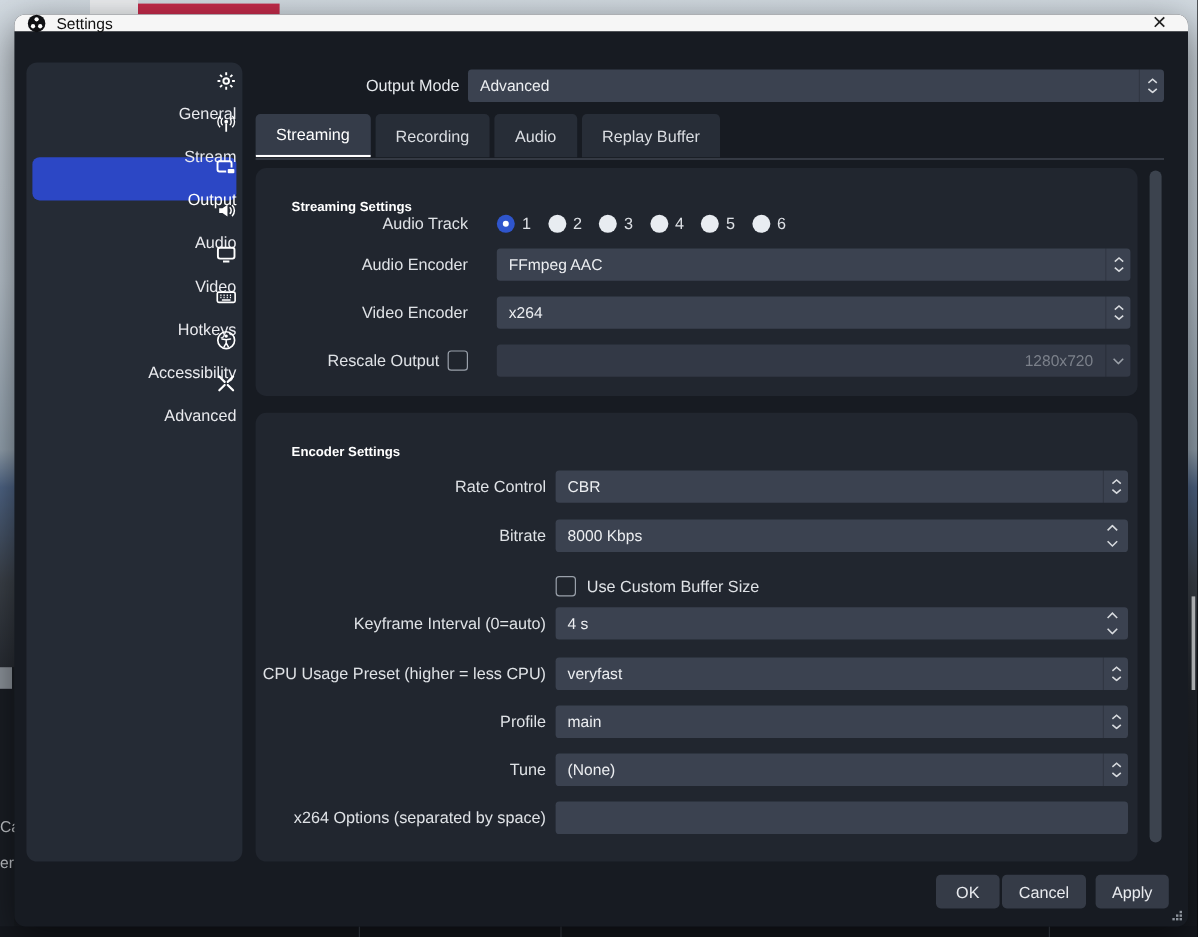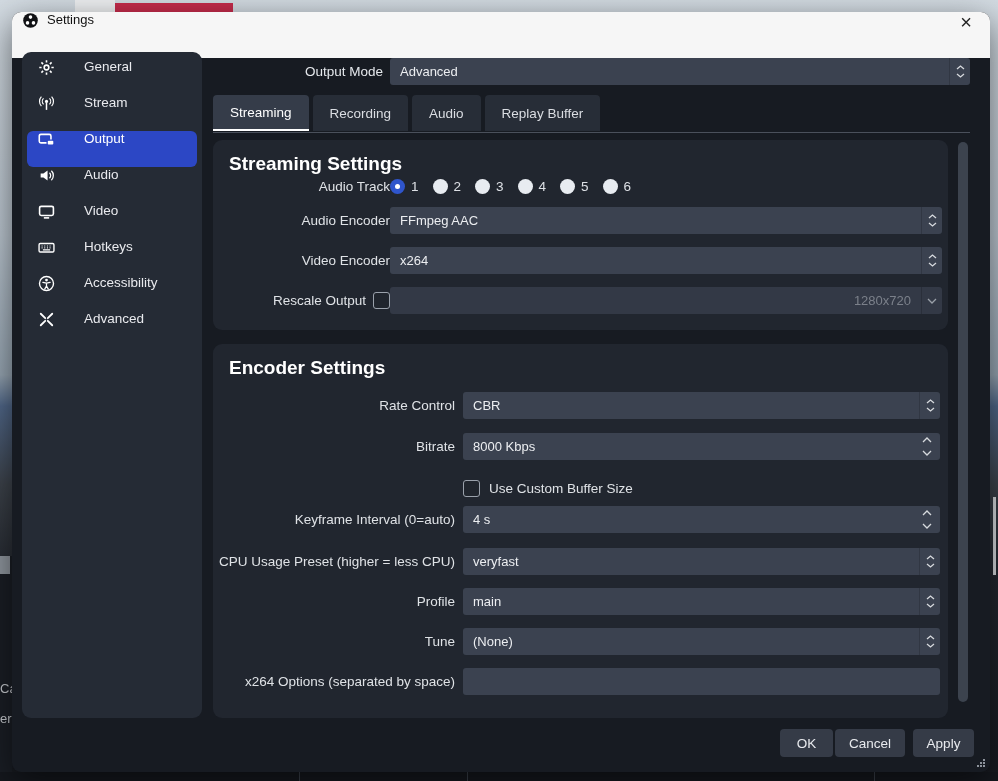--- a/index.html
+++ b/index.html
@@ -13,31 +13,31 @@
   .left-patch{position:absolute;left:0;top:556px;width:10px;height:18px;background:#8f969e;}
   .frag{position:absolute;left:0;color:#c9ccd1;font-size:13px;}
   .frag-a{top:681px}.frag-b{top:711px}
   .right-streak{position:absolute;right:2px;top:497px;width:3px;height:78px;background:#d8dbde;}
   .bottom-strip{position:absolute;left:0;top:772px;width:998px;height:9px;background:#15181e;}
   .bline{position:absolute;top:772px;width:1px;height:9px;background:#3a404a;}
 
   
   .dialog{position:absolute;left:12px;top:12px;width:978px;height:760px;background:#171b22;
     border-radius:9px;box-shadow:0 10px 34px rgba(0,0,0,.55);}
-  .titlebar{position:absolute;left:0;top:0;right:0;height:46px;background:#f6f6f6;
-    border-radius:9px 9px 0 0;display:flex;padding:0 10px;box-sizing:border-box;}
+  .titlebar{position:absolute;left:0;top:0;right:0;height:14px;background:#f6f6f6;
+    border-radius:9px 9px 0 0;display:flex;align-items:center;padding:0 10px;box-sizing:border-box;}
   .obs-logo{width:17px;height:17px;display:block;}
   .titlebar .title{margin-left:8px;font-size:13px;color:#111;}
   .titlebar .close{margin-left:auto;font-size:20px;line-height:1;color:#222;padding:0 8px;cursor:default;}
 
   
   .sidebar{position:absolute;left:10px;top:40px;width:180px;height:666px;background:#252b35;
     border-radius:9px;padding-top:7px;box-sizing:border-box;}
-  .side-item{display:flex;align-items:flex-start;gap:29px;height:36px;margin:0 5px;padding-left:11px;
-    border-radius:6px;color:#e9eaee;font-size:13.5px;}
+  .side-item{display:flex;align-items:flex-end;gap:11px;height:36px;margin:0 5px;padding-left:11px;
+    border-radius:6px;color:#e9eaee;font-size:13.5px;flex-direction:column;}
   .side-item.sel{background:#2c47c5;color:#fff;}
   .icn{width:17px;height:17px;flex:none;}
   .icn svg{width:17px;height:17px;display:block;}
 
   
   .outmode-label{position:absolute;left:181px;top:46px;width:190px;height:27px;line-height:27px;
     text-align:right;color:#e5e8ec;font-size:13.5px;}
   .combo{display:flex;align-items:center;background:#3b4250;border-radius:3px;box-sizing:border-box;height:27px;}
   .combo .cval{flex:1;padding:0 10px;font-size:13px;color:#eceef1;white-space:nowrap;overflow:hidden;}
   .combo .spin{width:20px;align-self:stretch;display:flex;flex-direction:column;align-items:center;
@@ -50,27 +50,27 @@
   .tabs{position:absolute;left:201px;top:83px;display:flex;gap:4px;height:36px;}
   .tab{display:flex;align-items:center;padding:0 17px;background:#272d37;color:#dadde2;
     font-size:13.5px;border-radius:4px 4px 0 0;box-sizing:border-box;}
   .tab.sel{background:#353c49;border-bottom:2px solid #fff;color:#fff;}
   .tabs-sep{position:absolute;left:201px;top:120px;width:757px;height:1px;background:#4a505b;}
 
   
   .panel{position:absolute;left:201px;width:735px;background:#21262f;border-radius:9px;}
   .p1{top:128px;height:190px;}
   .p2{top:332px;height:374px;}
-  .panel h3{position:absolute;left:12px;top:9px;margin:4px;font-size:19px;font-weight:bold;color:#fff;}
+  .panel h3{position:absolute;left:12px;top:9px;margin:18px;font-size:11px;font-weight:bold;color:#fff;}
   .row{position:absolute;display:flex;align-items:center;height:27px;}
   .p1 .row{left:0;right:6px;}
   .p2 .row{left:0;right:8px;}
   .lbl{flex:none;text-align:right;font-size:13.5px;color:#dfe2e6;white-space:nowrap;
     display:flex;align-items:center;justify-content:flex-end;gap:7px;}
-  .p1 .lbl{width:177px;padding-right:0;}
+  .p1 .lbl{width:177px;padding-right:24px;}
   .p2 .lbl{width:242px;padding-right:8px;}
   .ctl{flex:1;height:27px;}
   .textinput{flex:1;height:27px;background:#3b4250;border-radius:3px;border:none;color:#eceef1;
     font-size:13px;padding:0 10px;box-sizing:border-box;font-family:"Liberation Sans",sans-serif;}
   .checkbox{width:17px;height:17px;border:1px solid #9aa1ab;border-radius:3px;background:#20252d;
     box-sizing:border-box;flex:none;}
   .chk-label{font-size:13.5px;color:#dfe2e6;margin-left:9px;}
 
   
   .radios{display:flex;align-items:center;gap:14px;margin-left:0;}

